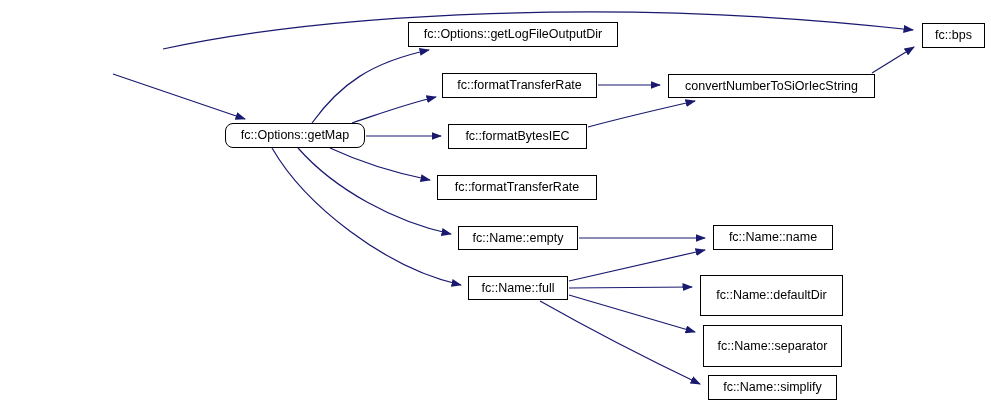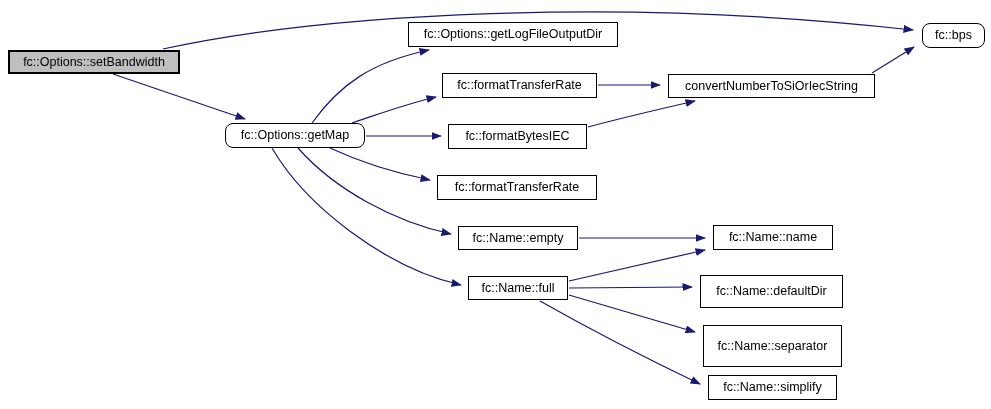--- a/index.html
+++ b/index.html
@@ -64,41 +64,40 @@
     <path d="M598,85 L660,85" marker-end="url(#arrow)"></path>
     <path d="M588,127 C625,117 660,109 695,101" marker-end="url(#arrow)"></path>
     <path d="M872,73 L914,47" marker-end="url(#arrow)"></path>
     <path d="M579,238 L705,238" marker-end="url(#arrow)"></path>
     <path d="M569,281 L705,250" marker-end="url(#arrow)"></path>
     <path d="M569,288 L692,287" marker-end="url(#arrow)"></path>
     <path d="M569,295 L695,332" marker-end="url(#arrow)"></path>
     <path d="M540,301 C600,335 656,363 700,384" marker-end="url(#arrow)"></path>
   </svg>
 
-  <div class="node highlighted" style="left:8px; top:50px; width:172px; height:24px;">fc::Options::setBandwidth</div>
 
   <div class="node" style="left:225px; top:123px; width:140px; height:25px;border-radius:8px;">fc::Options::getMap</div>
 
   <div class="node" style="left:408px; top:22px; width:210px; height:25px;">fc::Options::getLogFileOutputDir</div>
 
   <div class="node" style="left:442px; top:73px; width:155px; height:25px;">fc::formatTransferRate</div>
 
   <div class="node" style="left:448px; top:124px; width:139px; height:25px;">fc::formatBytesIEC</div>
 
   <div class="node" style="left:437px; top:175px; width:160px; height:25px;">fc::formatTransferRate</div>
 
   <div class="node" style="left:458px; top:226px; width:120px; height:24px;">fc::Name::empty</div>
 
   <div class="node" style="left:468px; top:276px; width:100px; height:24px;">fc::Name::full</div>
 
   <div class="node" style="left:668px; top:74px; width:207px; height:24px;">convertNumberToSiOrIecString</div>
 
-  <div class="node" style="left:922px; top:23px; width:63px; height:25px;border-radius:8px;">fc::bps</div>
+  <div class="node" style="left:922px; top:23px; width:63px; height:25px;">fc::bps</div>
 
   <div class="node" style="left:713px; top:225px; width:120px; height:25px;">fc::Name::name</div>
 
-  <div class="node" style="left:700px; top:275px; width:143px; height:33px;">fc::Name::defaultDir</div>
+  <div class="node" style="left:700px; top:275px; width:143px; height:41px;">fc::Name::defaultDir</div>
 
   <div class="node" style="left:703px; top:325px; width:139px; height:42px;">fc::Name::separator</div>
 
   <div class="node" style="left:708px; top:375px; width:129px; height:25px;">fc::Name::simplify</div>
 
 </div>
 
 </body></html>

